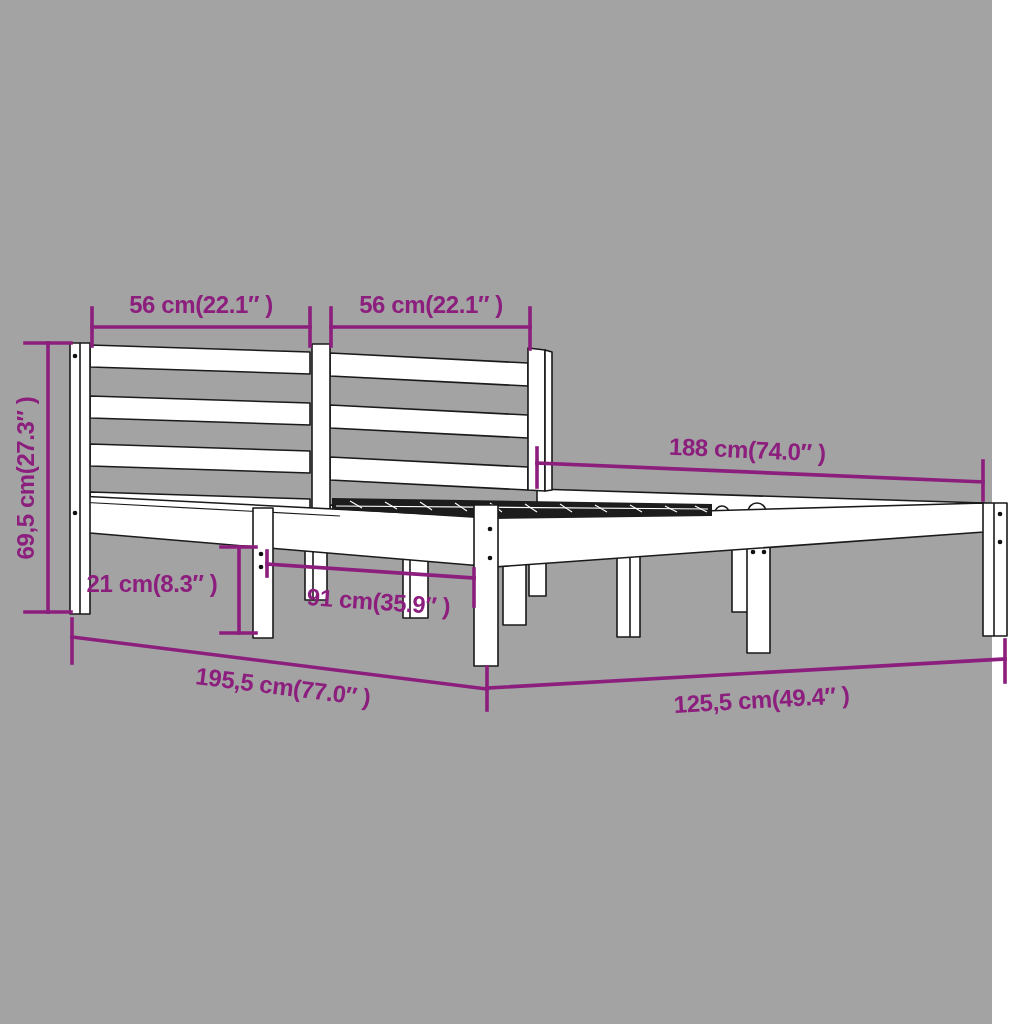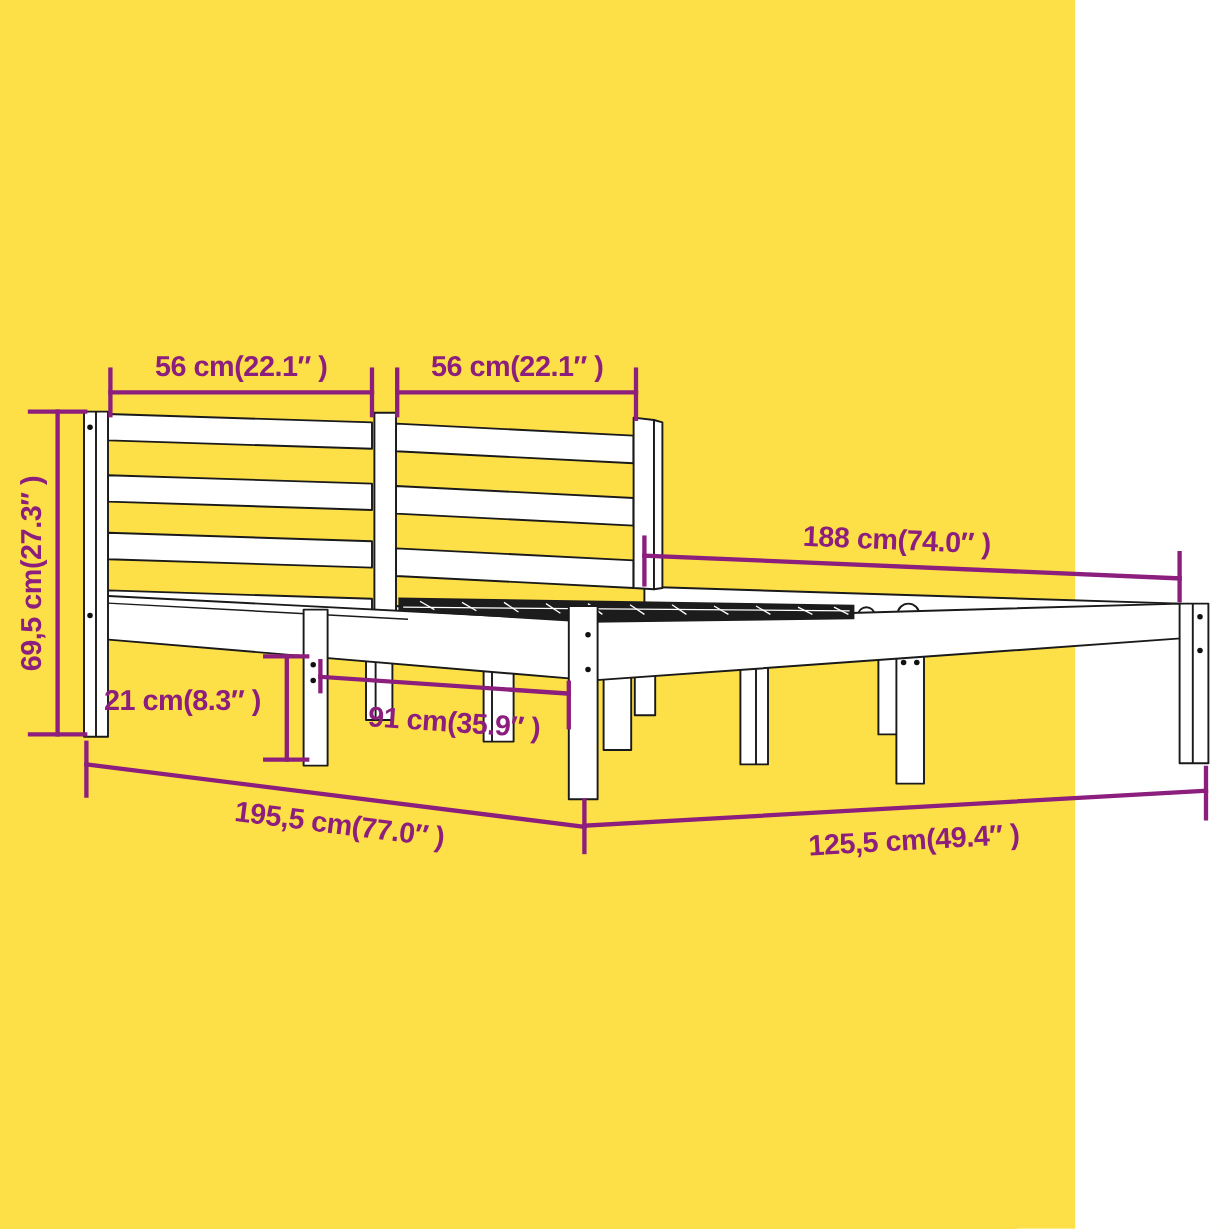--- a/index.html
+++ b/index.html
@@ -1,16 +1,16 @@
 <!DOCTYPE html>
 <html><head>
 <meta charset="utf-8">
 <style>
   html,body{margin:0;padding:0;background:#ffffff;width:1024px;height:1024px;overflow:hidden;}
-  .stage{position:relative;width:896px;height:1024px;background:#fde047;}
+  .stage{position:relative;width:992px;height:1024px;background:#a3a3a3;}
   svg{display:block;}
   text{
     font-family:"Liberation Sans", sans-serif;
     font-weight:bold;
     font-size:24px;
     letter-spacing:-0.4px;
   }
 </style>
 </head>
 <body>

